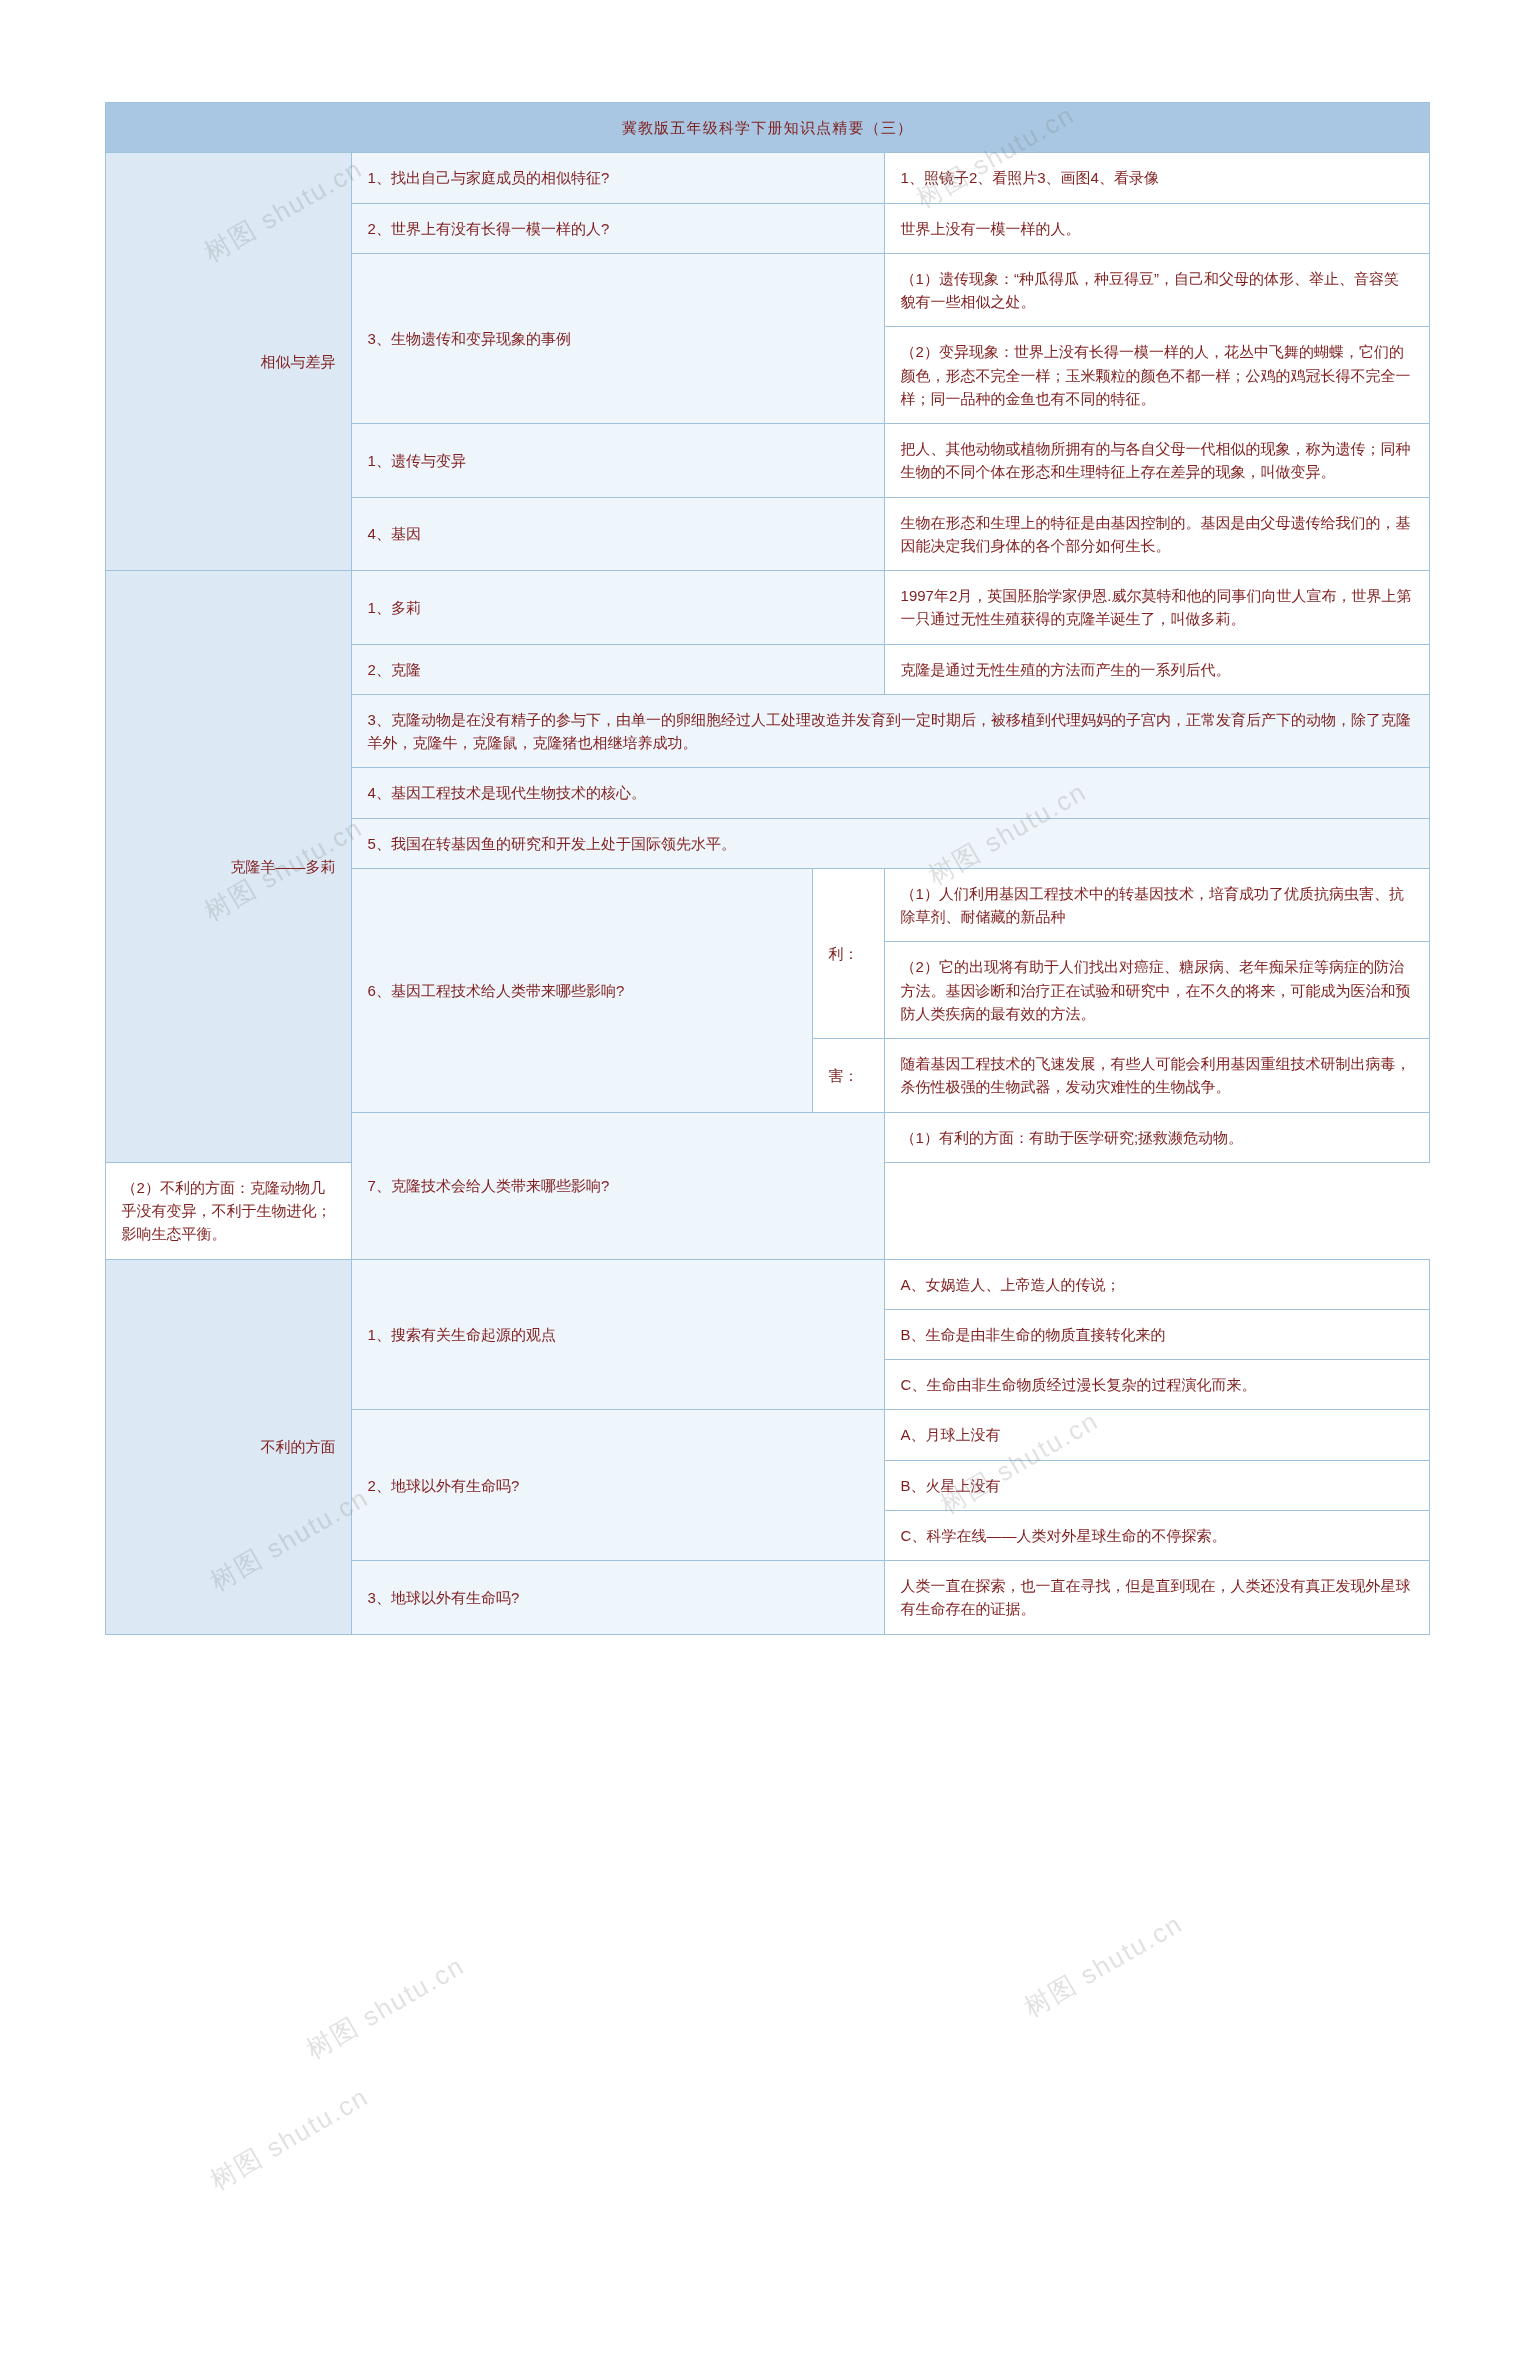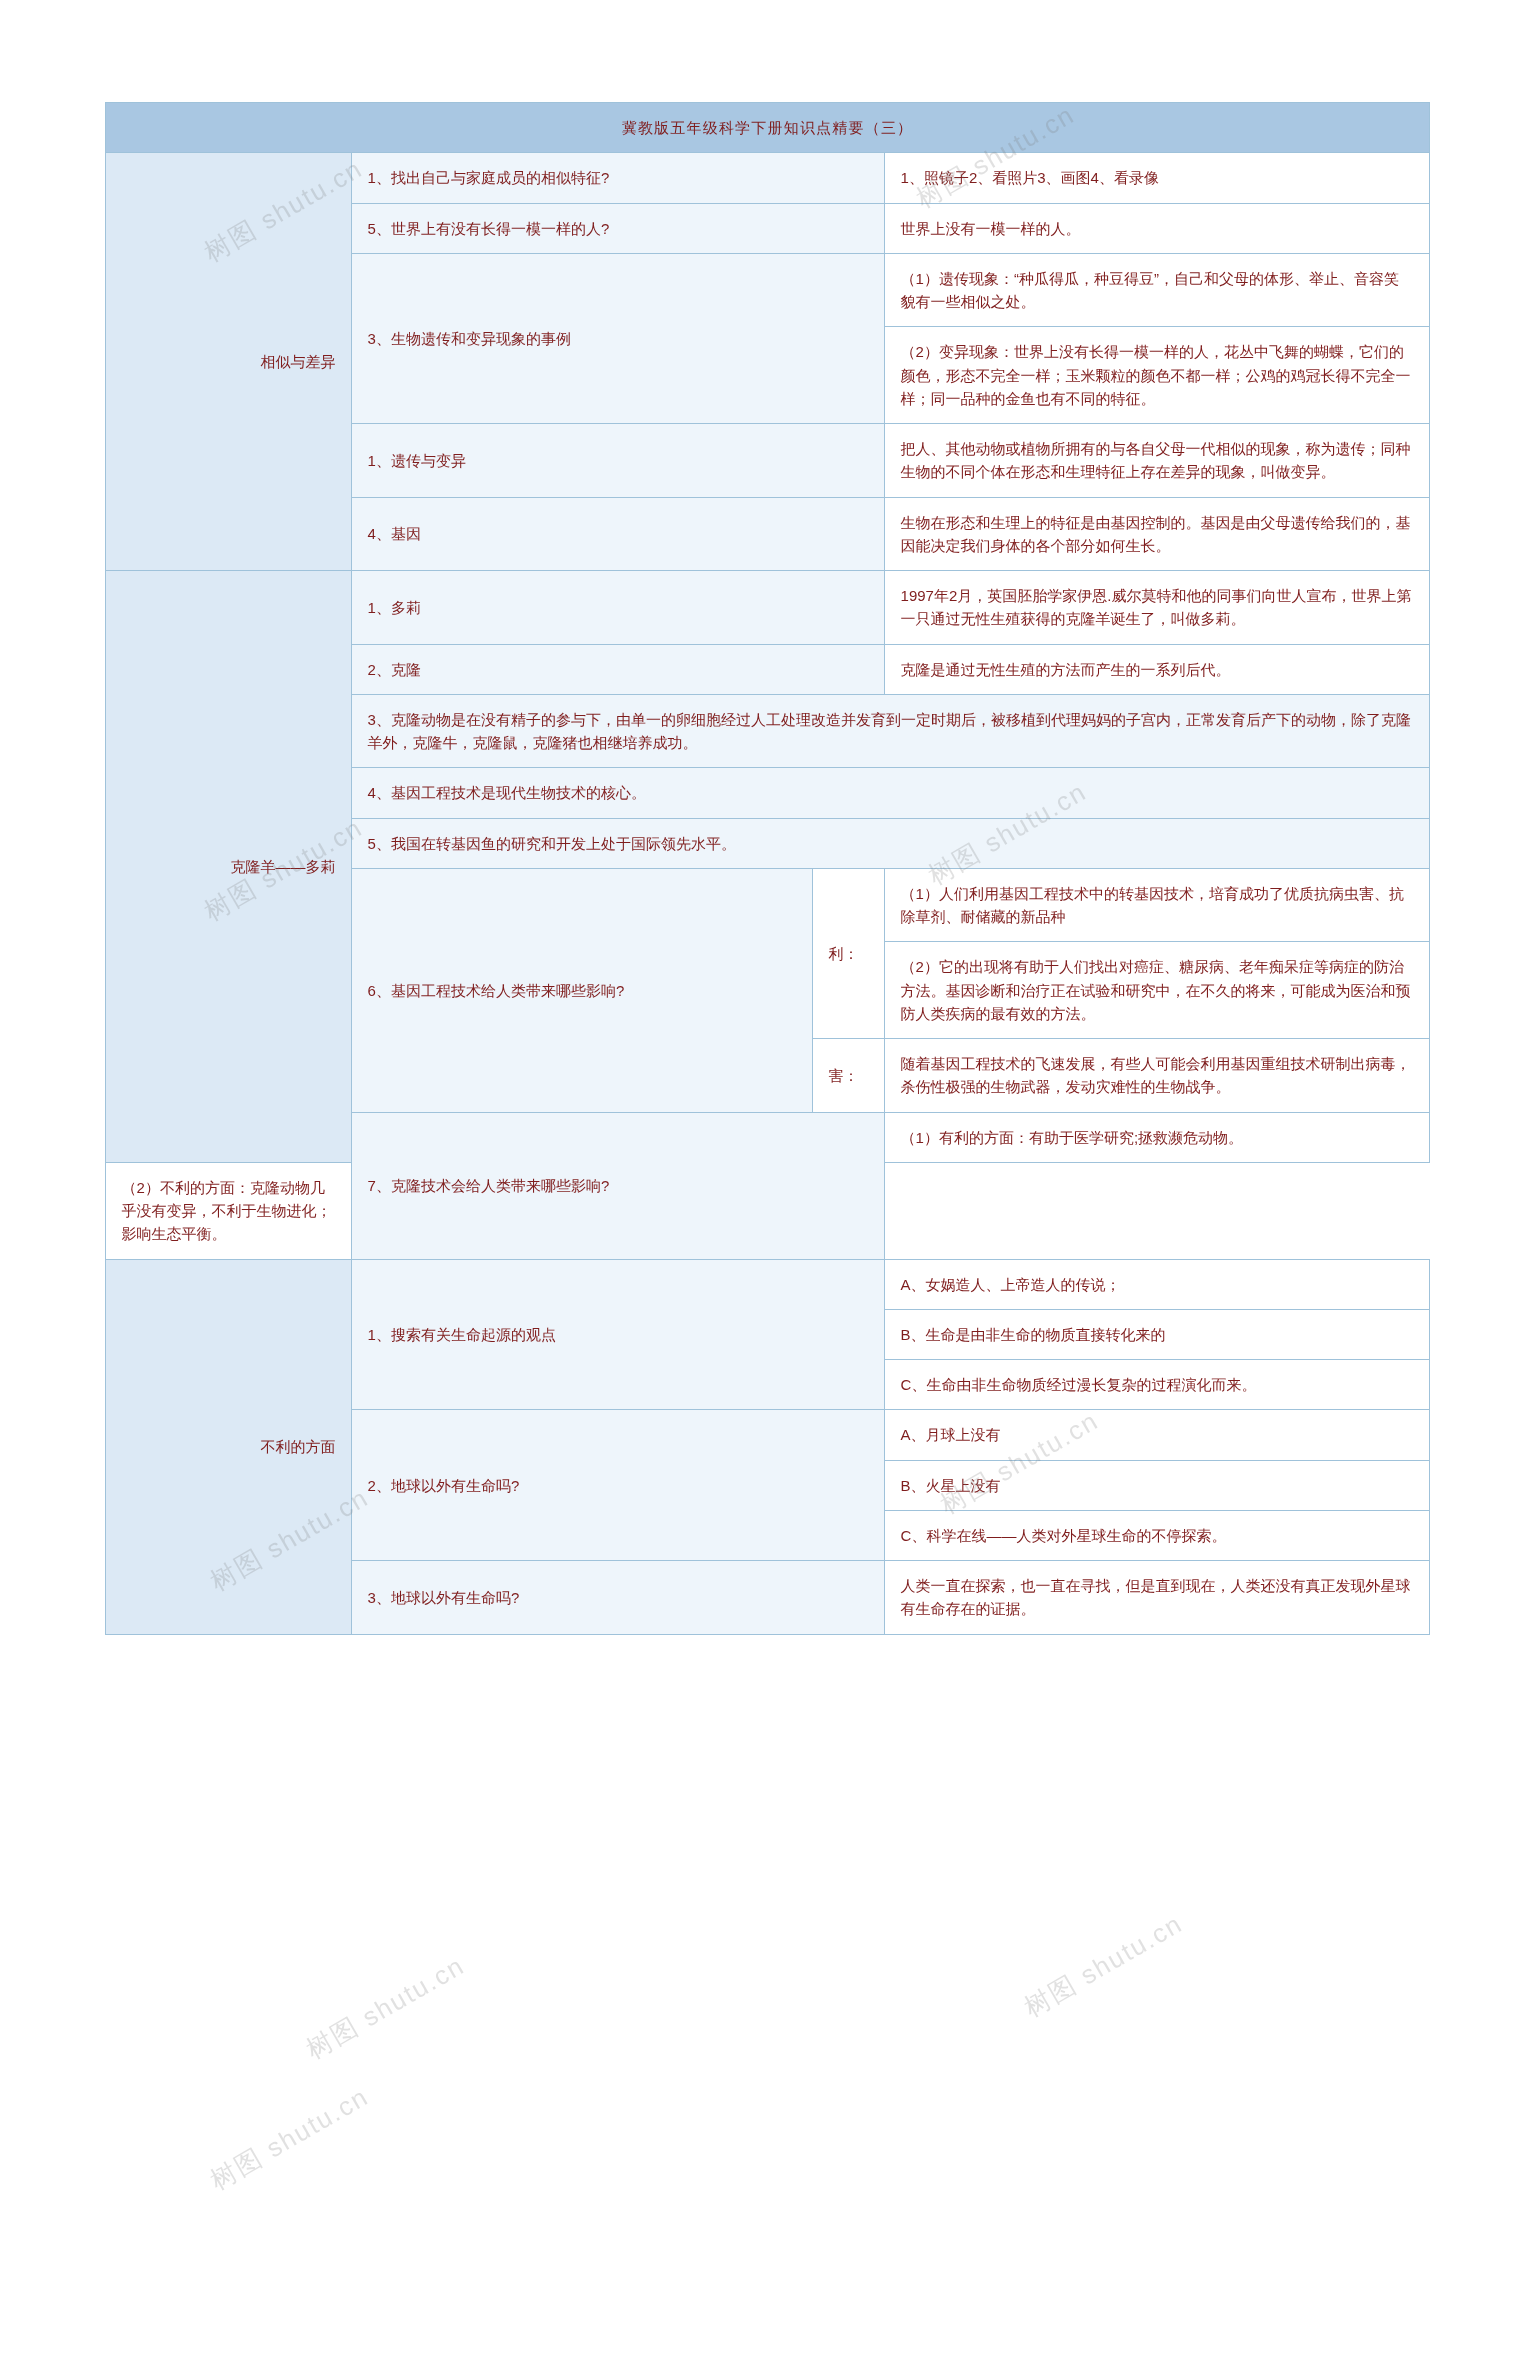--- a/index.html
+++ b/index.html
@@ -96,21 +96,21 @@
       <tr>
         <td class="title-cell" colspan="4">冀教版五年级科学下册知识点精要（三）</td>
       </tr>
 
       <tr>
         <td class="cat-cell" rowspan="6">相似与差异</td>
         <td class="q-cell" colspan="2">1、找出自己与家庭成员的相似特征?</td>
         <td class="a-cell">1、照镜子2、看照片3、画图4、看录像</td>
       </tr>
       <tr>
-        <td class="q-cell" colspan="2">5、世界上有没有长得一模一样的人?</td>
+        <td class="q-cell" colspan="2">2、世界上有没有长得一模一样的人?</td>
         <td class="a-cell">世界上没有一模一样的人。</td>
       </tr>
       <tr>
         <td class="q-cell" colspan="2" rowspan="2">3、生物遗传和变异现象的事例</td>
         <td class="a-cell">（1）遗传现象：“种瓜得瓜，种豆得豆”，自己和父母的体形、举止、音容笑貌有一些相似之处。</td>
       </tr>
       <tr>
         <td class="a-cell">（2）变异现象：世界上没有长得一模一样的人，花丛中飞舞的蝴蝶，它们的颜色，形态不完全一样；玉米颗粒的颜色不都一样；公鸡的鸡冠长得不完全一样；同一品种的金鱼也有不同的特征。</td>
       </tr>
       <tr>

